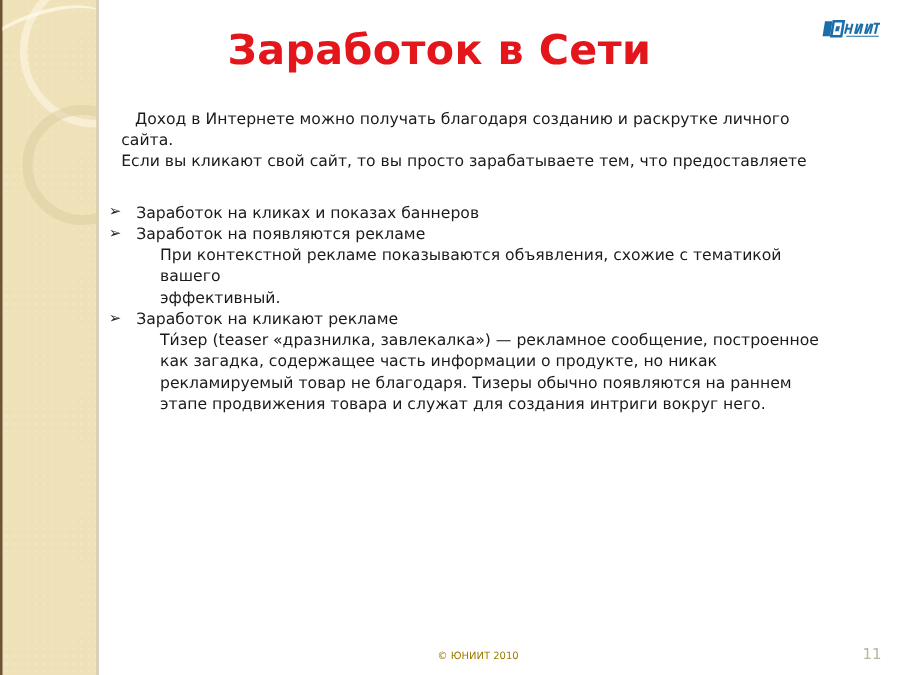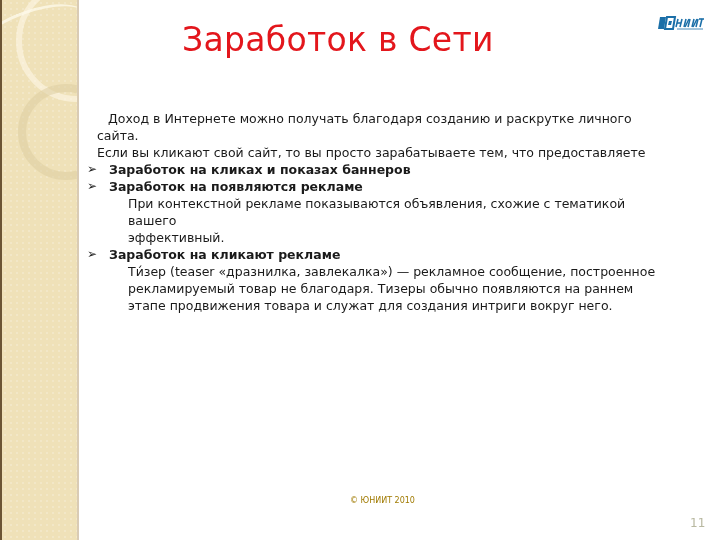--- a/index.html
+++ b/index.html
@@ -30,49 +30,49 @@
     position: absolute; left: 16px; top: 84px; width: 80px; height: 80px;
     border-radius: 50%; border: 8px solid rgba(220,205,160,0.55);
   }
   .side-panel .arc {
     position: absolute; left: -30px; top: 10px; width: 120px; height: 50px;
     border-radius: 50%; border-top: 3px solid rgba(255,252,240,0.7);
     transform: rotate(-20deg);
   }
   .title {
     position: absolute; left: 182px; top: 20px;
-    font-family: "DejaVu Sans", sans-serif; font-weight: normal;
+    font-family: "DejaVu Sans", sans-serif; font-weight: bold;
     font-size: 33px; color: #e3161c; letter-spacing: 0.3px;
     margin: 0;
   }
   .logo {
     position: absolute; left: 657px; top: 14px; width: 48px; height: 18px;
   }
   .intro {
     position: absolute; left: 97px; top: 86px; width: 580px;
-    font-size: 12.5px; line-height: 17px; color: #1a1a1a; margin-top: 24px;
+    font-size: 12.5px; line-height: 17px; color: #1a1a1a;
   }
   .intro .indent { display: inline-block; width: 11px; }
   .bullets {
     position: absolute; left: 87px; top: 161px; width: 600px;
     font-size: 12.5px; color: #1a1a1a;
   }
   .bullet { margin: 0; }
   .bullet-head {
     display: flex; align-items: center; height: 17px; line-height: 17px;
   }
   .bullet-icon {
     width: 22px; display: inline-block; font-size: 12px; color: #222;
   }
-  .bullet-title { font-weight: bold; }
+  .bullet-title { font-weight: normal; }
   .bullet-body {
     padding-left: 41px; line-height: 17px; margin: 0; width: 540px;
   }
   .footer {
-    position: absolute; left: 350px; top: 496px;
+    position: absolute; left: 350px; top: 520px;
     font-size: 8px; color: #a07a00;
   }
   .page-num {
     position: absolute; left: 690px; top: 516px;
     font-size: 12px; color: #b8b8a0; text-align: center;
   }
 </style>
 </head>
 <body>
 
@@ -130,20 +130,21 @@
     </div>
   </div>
 
   <div class="bullet">
     <div class="bullet-head">
       <span class="bullet-icon">➢</span>
       <span class="bullet-title">Заработок на кликают рекламе</span>
     </div>
     <div class="bullet-body">
       <div>Ти́зер (teaser «дразнилка, завлекалка») — рекламное сообщение, построенное</div>
+      <div>как загадка, содержащее часть информации о продукте, но никак</div>
       <div>рекламируемый товар не благодаря. Тизеры обычно появляются на раннем</div>
       <div>этапе продвижения товара и служат для создания интриги вокруг него.</div>
     </div>
   </div>
 </div>
 
 <div class="footer">© ЮНИИТ 2010</div>
 <div class="page-num">11</div>
 
 </body></html>

